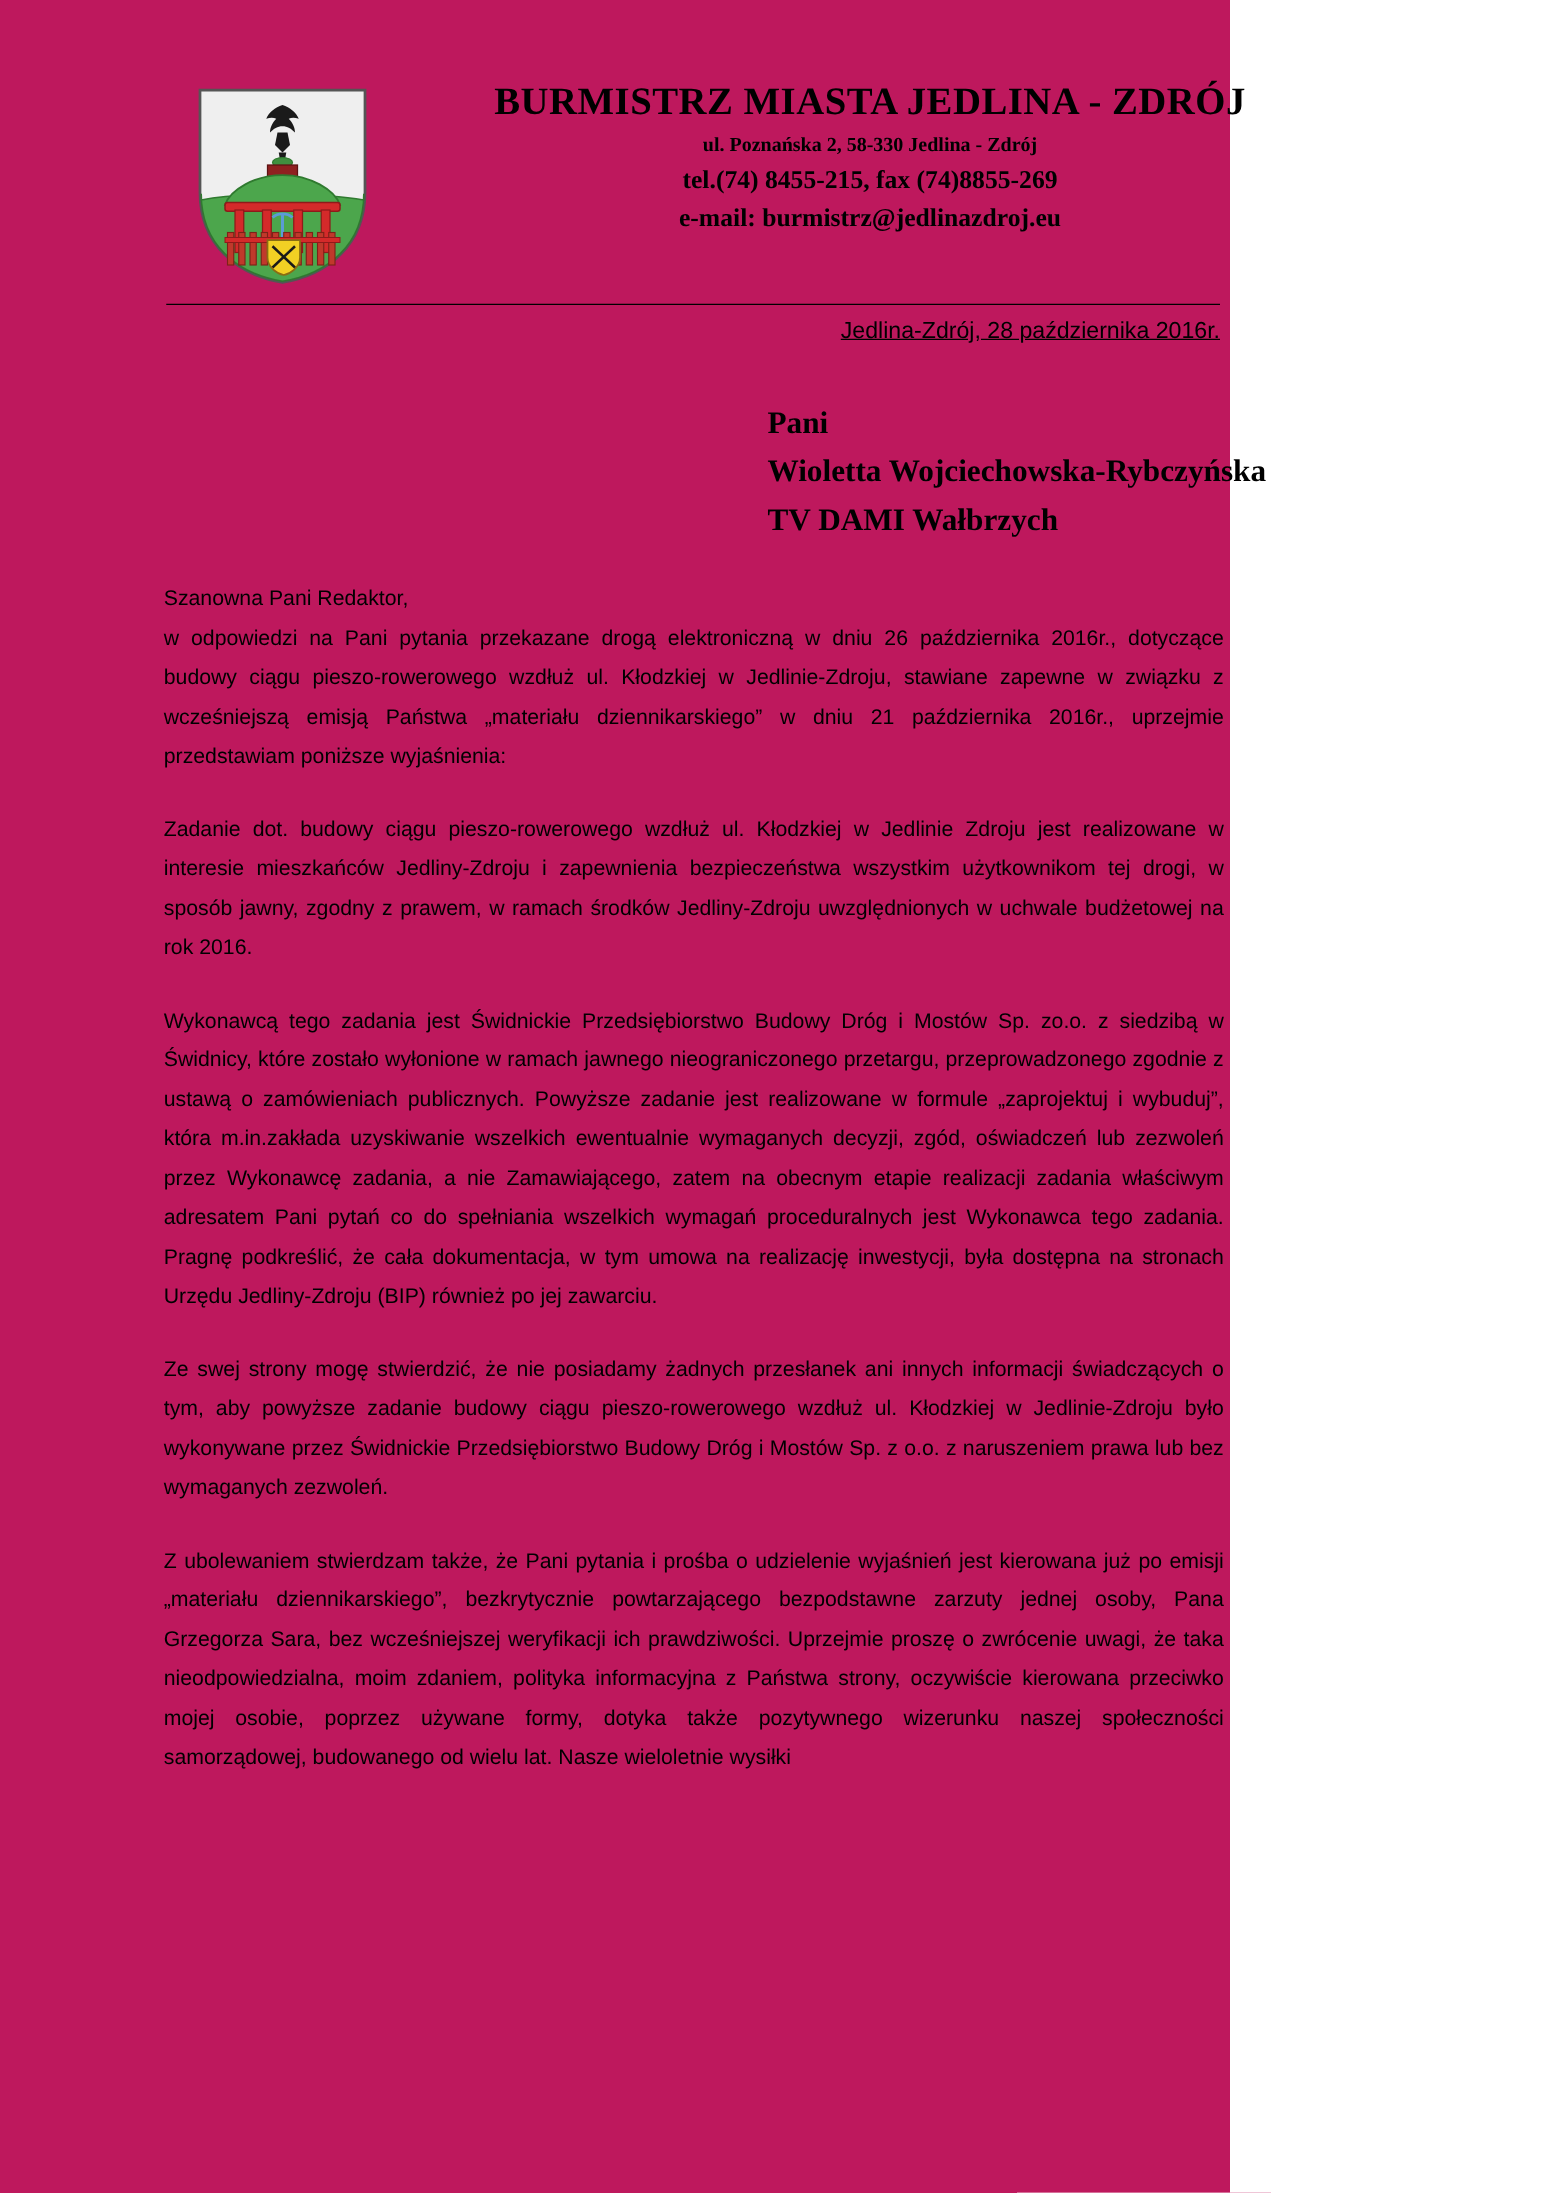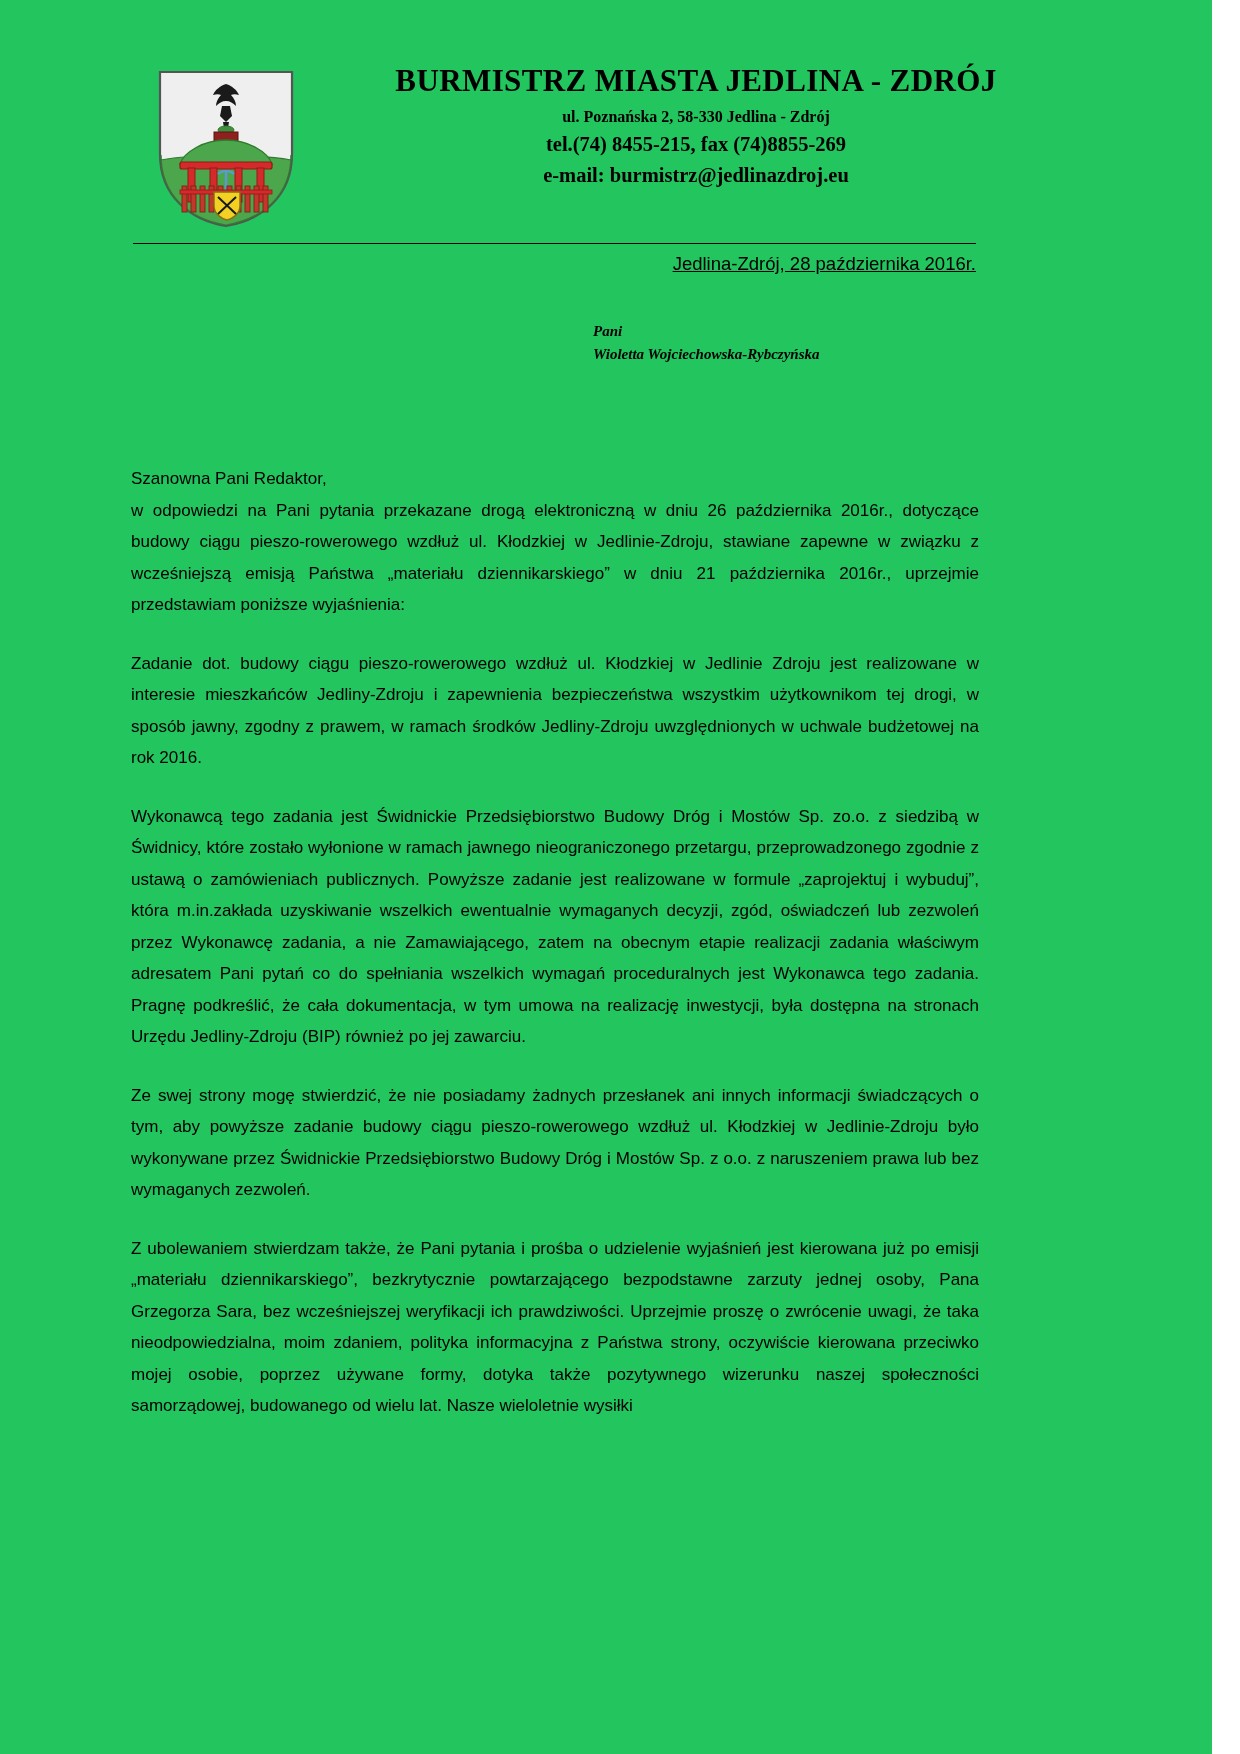--- a/index.html
+++ b/index.html
@@ -9,23 +9,23 @@
   }
   body {
     width: 1240px;
     height: 1754px;
     overflow: hidden;
     font-family: "Liberation Sans", sans-serif;
     color: #000000;
   }
   .page {
     position: relative;
-    width: 1212px;
+    width: 984px;
     height: 1754px;
-    background: #22c55e;
+    background: #be185d;
     box-sizing: border-box;
   }
 
   
   .letterhead {
     position: absolute;
     left: 0;
     top: 62px;
     width: 1240px;
     display: flex;
@@ -91,26 +91,25 @@
     text-align: right;
     font-size: 18.5px;
     font-family: "Liberation Sans", sans-serif;
     line-height: 1.5;
     text-decoration: underline;
   }
 
   
   .addressee {
     position: absolute;
-    left: 593px;
+    left: 614px;
     top: 320px;
     font-family: "Liberation Serif", serif;
-    font-style: italic;
-    font-weight: bold;
-    font-size: 15px;
+    font-weight: bold;
+    font-size: 25px;
     line-height: 1.55;
   }
   .addressee div { white-space: nowrap; }
 
   
   .body-text {
     position: absolute;
     left: 131px;
     top: 463px;
     width: 848px;
@@ -203,20 +202,21 @@
     </div>
   </div>
 
   <div class="divider"></div>
 
   <div class="date-line">Jedlina-Zdrój, 28 października 2016r.</div>
 
   <div class="addressee">
     <div>Pani</div>
     <div>Wioletta Wojciechowska-Rybczyńska</div>
+    <div>TV DAMI Wałbrzych</div>
   </div>
 
   <div class="body-text">
     <p class="salutation">Szanowna Pani Redaktor,</p>
     <p>w odpowiedzi na Pani pytania przekazane drogą elektroniczną w dniu 26 października 2016r., dotyczące budowy ciągu pieszo-rowerowego wzdłuż ul. Kłodzkiej w Jedlinie-Zdroju, stawiane zapewne w związku z wcześniejszą emisją Państwa „materiału dziennikarskiego” w dniu 21 października 2016r., uprzejmie przedstawiam poniższe wyjaśnienia:</p>
     <p>Zadanie dot. budowy ciągu pieszo-rowerowego wzdłuż ul. Kłodzkiej w Jedlinie Zdroju jest realizowane w interesie mieszkańców Jedliny-Zdroju i zapewnienia bezpieczeństwa wszystkim użytkownikom tej drogi, w sposób jawny, zgodny z prawem, w ramach środków Jedliny-Zdroju uwzględnionych w uchwale budżetowej na rok 2016.</p>
     <p>Wykonawcą tego zadania jest Świdnickie Przedsiębiorstwo Budowy Dróg i Mostów Sp. zo.o. z siedzibą w Świdnicy, które zostało wyłonione w ramach jawnego nieograniczonego przetargu, przeprowadzonego zgodnie z ustawą o zamówieniach publicznych. Powyższe zadanie jest realizowane w formule „zaprojektuj i wybuduj”, która m.in.zakłada uzyskiwanie wszelkich ewentualnie wymaganych decyzji, zgód, oświadczeń lub zezwoleń przez Wykonawcę zadania, a nie Zamawiającego, zatem na obecnym etapie realizacji zadania właściwym adresatem Pani pytań co do spełniania wszelkich wymagań proceduralnych jest Wykonawca tego zadania. Pragnę podkreślić, że cała dokumentacja, w tym umowa na realizację inwestycji, była dostępna na stronach Urzędu Jedliny-Zdroju (BIP) również po jej zawarciu.</p>
     <p>Ze swej strony mogę stwierdzić, że nie posiadamy żadnych przesłanek ani innych informacji świadczących o tym, aby powyższe zadanie budowy ciągu pieszo-rowerowego wzdłuż ul. Kłodzkiej w Jedlinie-Zdroju było wykonywane przez Świdnickie Przedsiębiorstwo Budowy Dróg i Mostów Sp. z o.o. z naruszeniem prawa lub bez wymaganych zezwoleń.</p>
     <p>Z ubolewaniem stwierdzam także, że Pani pytania i prośba o udzielenie wyjaśnień jest kierowana już po emisji „materiału dziennikarskiego”, bezkrytycznie powtarzającego bezpodstawne zarzuty jednej osoby, Pana Grzegorza Sara, bez wcześniejszej weryfikacji ich prawdziwości. Uprzejmie proszę o zwrócenie uwagi, że taka nieodpowiedzialna, moim zdaniem, polityka informacyjna z Państwa strony, oczywiście kierowana przeciwko mojej osobie, poprzez używane formy, dotyka także pozytywnego wizerunku naszej społeczności samorządowej, budowanego od wielu lat. Nasze wieloletnie wysiłki</p>
   </div>

